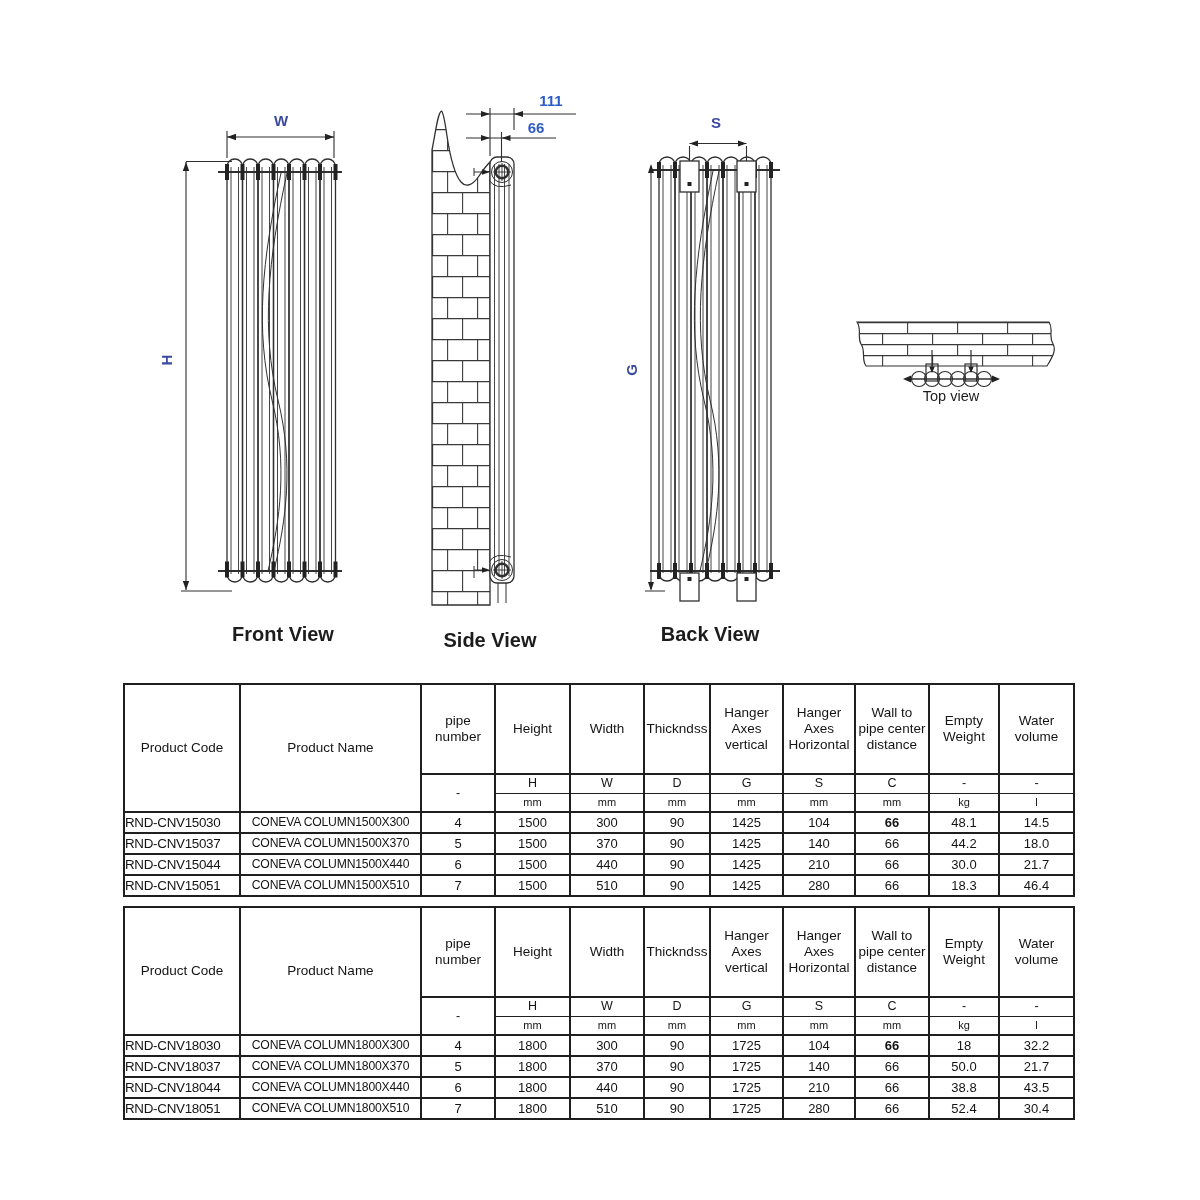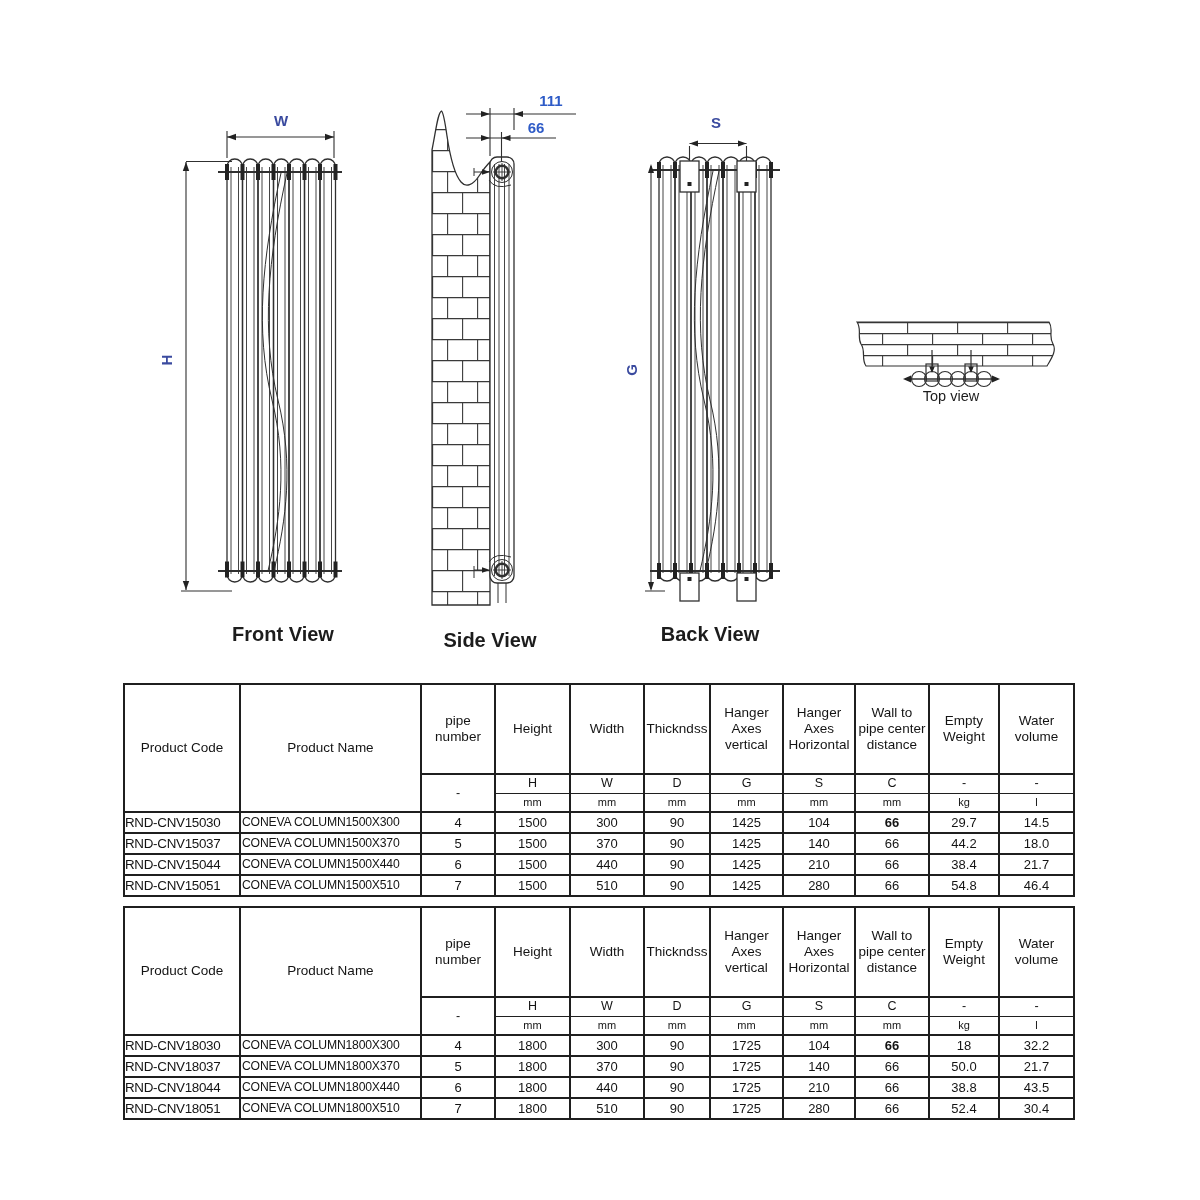--- a/index.html
+++ b/index.html
@@ -19,21 +19,21 @@
   .spec td { border:2px solid #1f1f1f; text-align:center; vertical-align:middle;
              padding:0 1px; font-size:13px; line-height:1.18; overflow:hidden; }
   .spec tr.hdr { height:90px; }
   .spec tr.hdr td { font-size:13.5px; }
   .spec tr.sym { height:19px; }
   .spec tr.sym td { font-size:12.5px; border-bottom-width:1px; }
   .spec tr.unit { height:19px; }
   .spec tr.unit td { font-size:11px; border-top-width:1px;border-radius:8px; }
   .spec tbody.rows tr { height:21px; }
   .spec td.c0 { text-align:left; font-size:13.4px; padding:0; letter-spacing:-0.3px; }
-  .spec td.c1 { text-align:left; font-size:12.2px; padding:0 1px; letter-spacing:-0.2px;border-radius:7px; }
+  .spec td.c1 { text-align:center; font-size:12.2px; padding:0 1px; letter-spacing:-0.2px;border-radius:7px; }
   .spec td.b { font-weight:bold; }
   #t1 { left:123px; top:683px; }
   #t2 { left:123px; top:906px; }
 </style>
 </head>
 <body>
 
 <div class="page">
 
 <svg class="drawing" width="1200" height="670" viewBox="0 0 1200 670">
@@ -243,21 +243,21 @@
         <tr>
           <td class="c0">RND-CNV15030</td>
           <td class="c1">CONEVA COLUMN1500X300</td>
           <td class="c2">4</td>
           <td class="c3">1500</td>
           <td class="c4">300</td>
           <td class="c5">90</td>
           <td class="c6">1425</td>
           <td class="c7">104</td>
           <td class="c8 b">66</td>
-          <td class="c9">29.7</td>
+          <td class="c9">48.1</td>
           <td class="c10">14.5</td>
         </tr>
         <tr>
           <td class="c0">RND-CNV15037</td>
           <td class="c1">CONEVA COLUMN1500X370</td>
           <td class="c2">5</td>
           <td class="c3">1500</td>
           <td class="c4">370</td>
           <td class="c5">90</td>
           <td class="c6">1425</td>
@@ -269,34 +269,34 @@
         <tr>
           <td class="c0">RND-CNV15044</td>
           <td class="c1">CONEVA COLUMN1500X440</td>
           <td class="c2">6</td>
           <td class="c3">1500</td>
           <td class="c4">440</td>
           <td class="c5">90</td>
           <td class="c6">1425</td>
           <td class="c7">210</td>
           <td class="c8">66</td>
-          <td class="c9">38.4</td>
+          <td class="c9">30.0</td>
           <td class="c10">21.7</td>
         </tr>
         <tr>
           <td class="c0">RND-CNV15051</td>
           <td class="c1">CONEVA COLUMN1500X510</td>
           <td class="c2">7</td>
           <td class="c3">1500</td>
           <td class="c4">510</td>
           <td class="c5">90</td>
           <td class="c6">1425</td>
           <td class="c7">280</td>
           <td class="c8">66</td>
-          <td class="c9">54.8</td>
+          <td class="c9">18.3</td>
           <td class="c10">46.4</td>
         </tr>
       </tbody>
 </table>
 
 <table class="spec" id="t2">
   <colgroup>
     <col style="width:116px">
         <col style="width:181px">
         <col style="width:74px">

